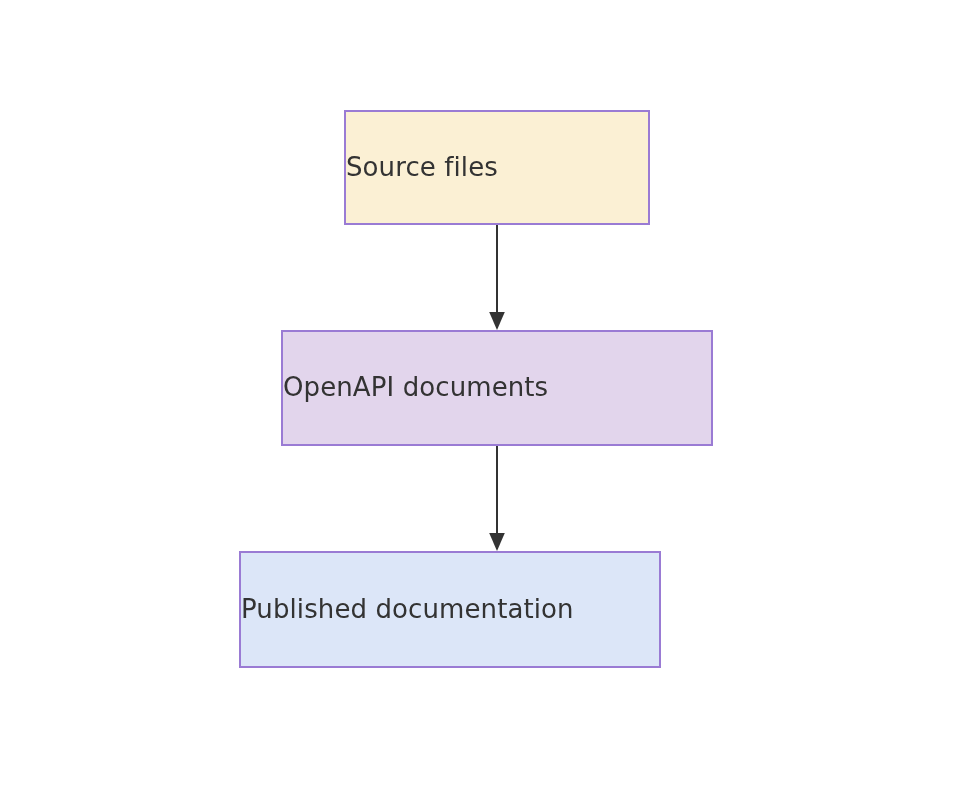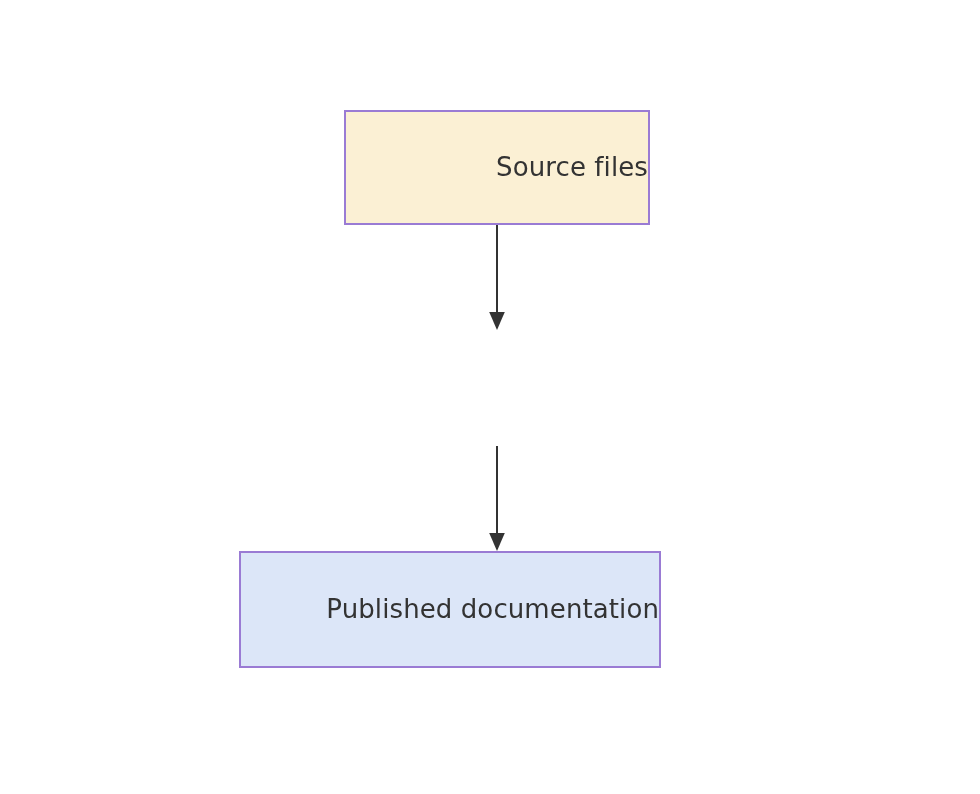--- a/index.html
+++ b/index.html
@@ -18,21 +18,21 @@
     width: 980px;
     height: 794px;
     background: #ffffff;
   }
   .flow-node {
     position: absolute;
     box-sizing: border-box;
     border: 2px solid #9a7bd4;
     display: flex;
     align-items: center;
-    justify-content: flex-end;
+    justify-content: flex-start;
     text-align: center;
   }
   .flow-node .node-label {
     font-family: "DejaVu Sans", "Liberation Sans", sans-serif;
     font-size: 26px;
     font-weight: 400;
     color: #333333;
     line-height: 1.2;
     letter-spacing: 0.1px;
     white-space: nowrap;
@@ -80,18 +80,21 @@
       </marker>
     </defs>
     <line x1="497" y1="225" x2="497" y2="328" stroke="#333333" stroke-width="2" marker-end="url(#arrowhead)"></line>
     <line x1="497" y1="446" x2="497" y2="549" stroke="#333333" stroke-width="2" marker-end="url(#arrowhead)"></line>
   </svg>
 
   <div class="flow-node" id="node-source-files">
     <span class="node-label">Source files</span>
   </div>
 
+  <div class="flow-node" id="node-openapi-documents">
+    <span class="node-label">OpenAPI documents</span>
+  </div>
 
   <div class="flow-node" id="node-published-documentation">
     <span class="node-label">Published documentation</span>
   </div>
 
 </div>
 
 </body></html>

